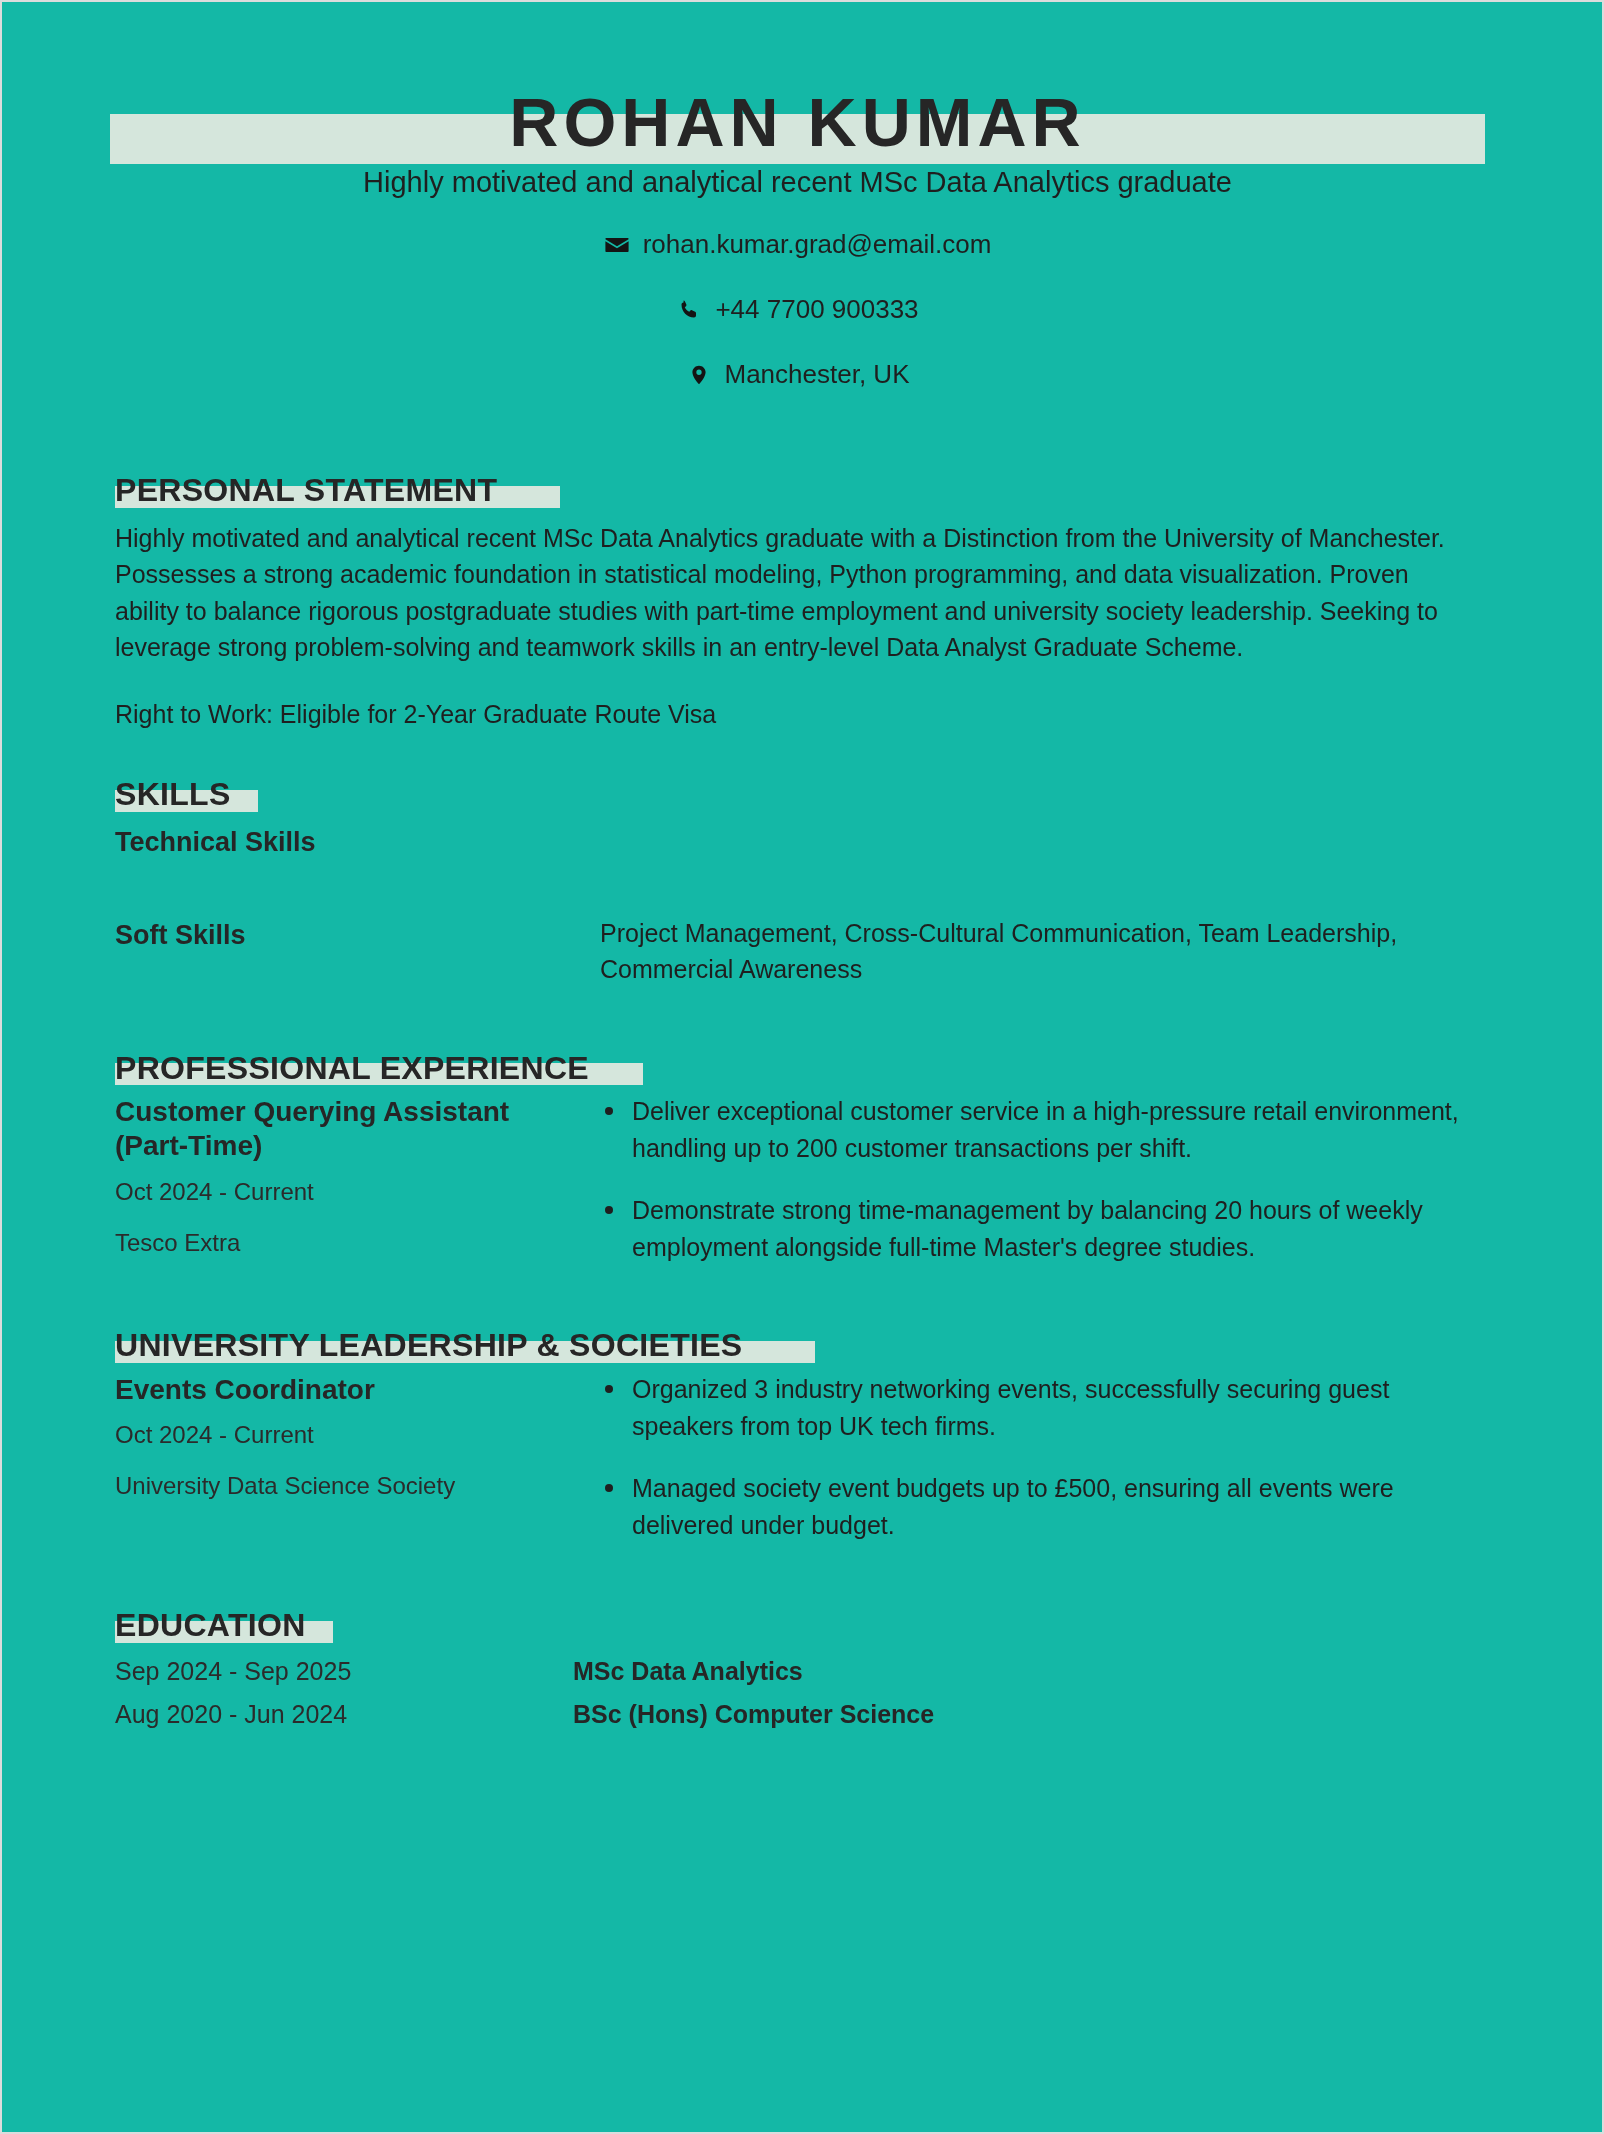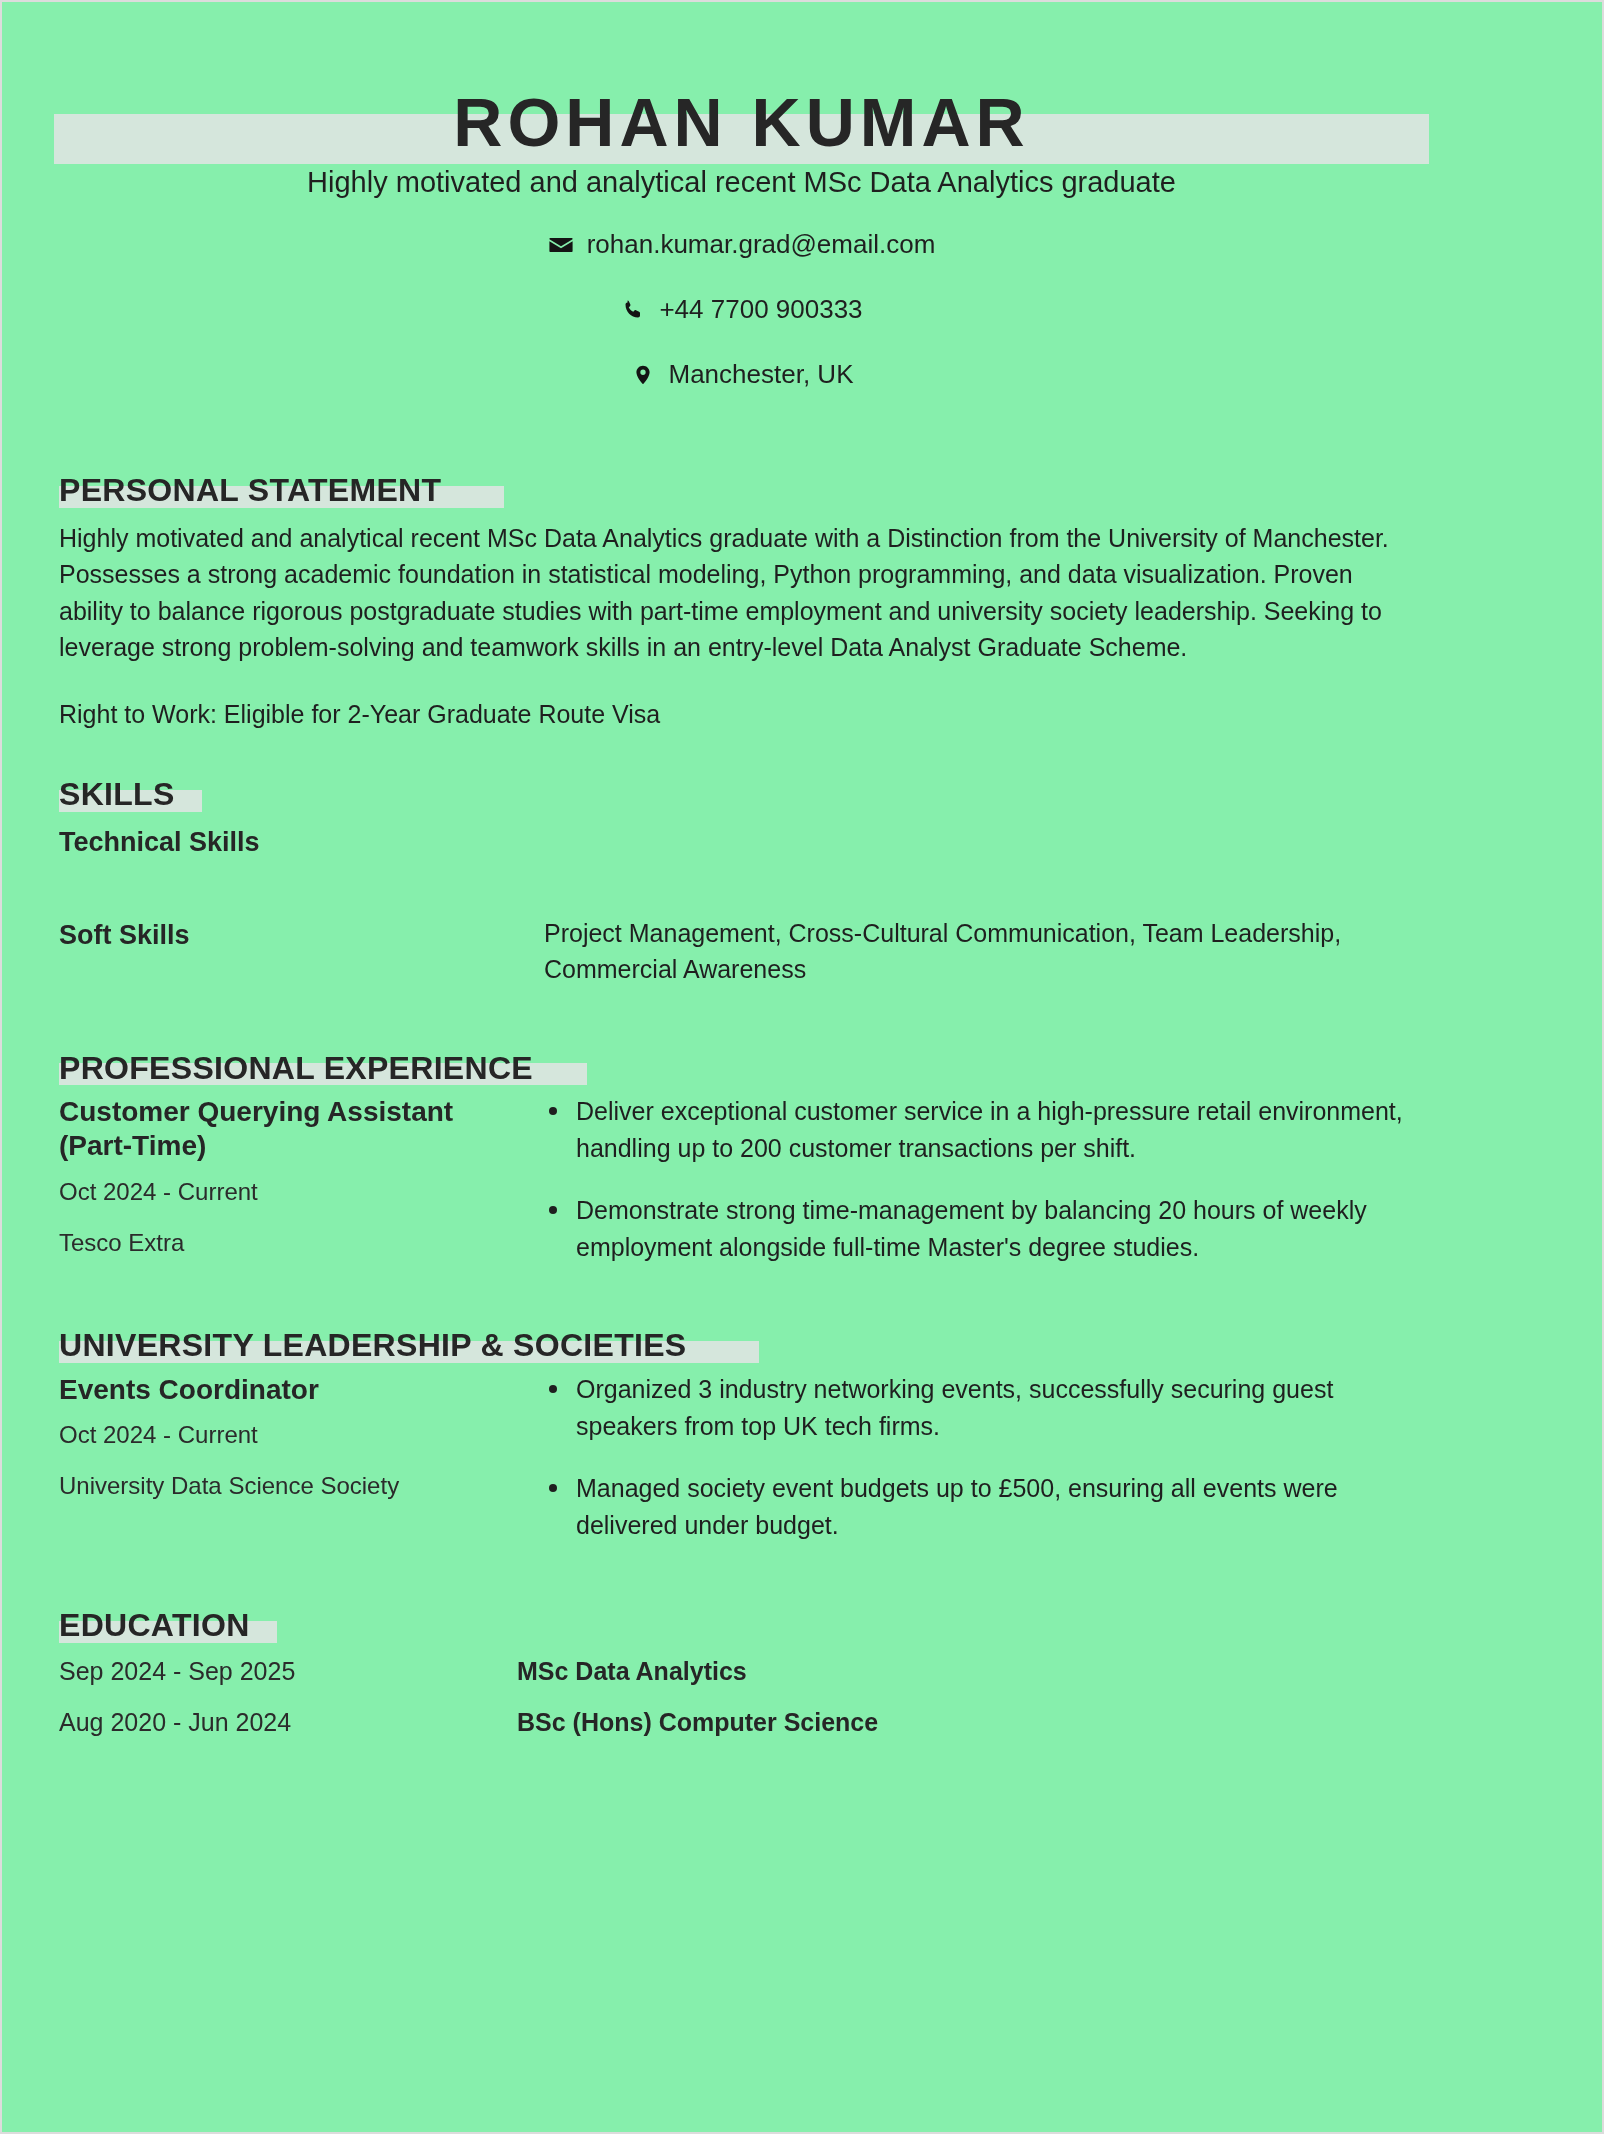--- a/index.html
+++ b/index.html
@@ -17,22 +17,22 @@
     background: #ffffff;
     border: 2px solid #dcdcdc;
     overflow: hidden;
   }
 
   .sheet {
     position: absolute;
     left: 0; top: 0;
     width: 1600px;
     height: 2130px;
-    background: #86efac;
-    padding: 0 57px;
+    background: #14b8a6;
+    padding: 0 113px;
   }
 
   
   .header { padding-top: 78px; }
 
   .name-wrap {
     position: relative;
     height: 84px;
     margin: 0 -5px 0 -5px;
   }
@@ -206,21 +206,21 @@
   }
 
   
   #education { margin-top: 64px; }
   #education .sec-head .hl { width: 218px; }
   .edu-row {
     display: flex;
     align-items: flex-start;
     margin-top: 8px;
   }
-  .edu-row + .edu-row { margin-top: 18px; }
+  .edu-row + .edu-row { margin-top: 10px; }
   .edu-date {
     flex: 0 0 458px;
     font-size: 25px;
     color: #2b2b2b;
     line-height: 1.34;
   }
   .edu-degree {
     flex: 1;
     font-size: 25px;
     font-weight: 700;

